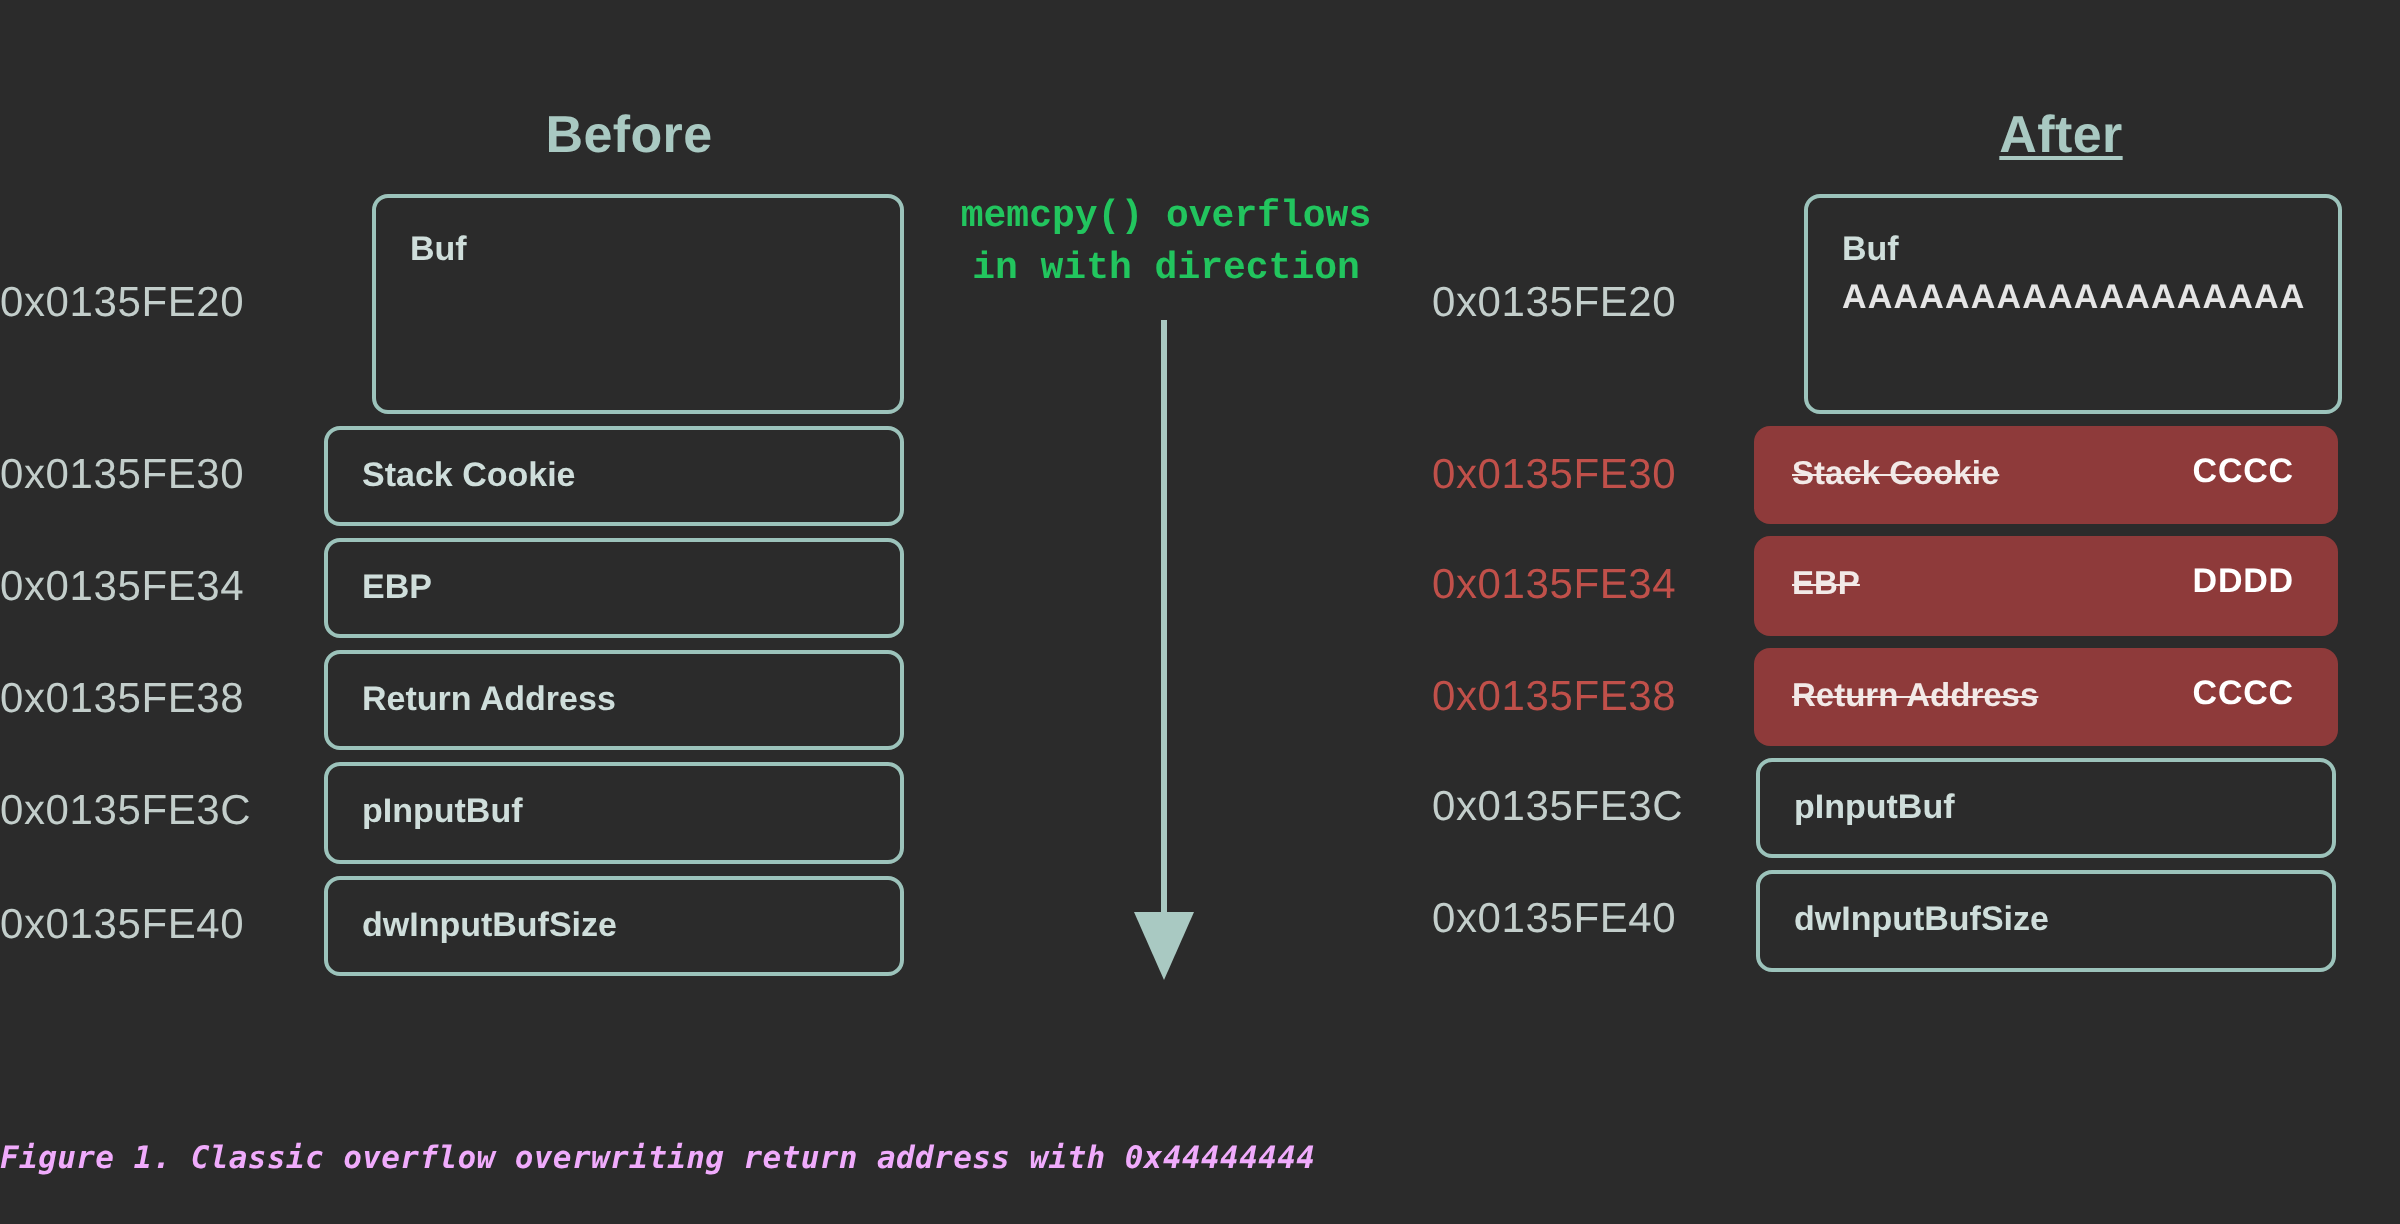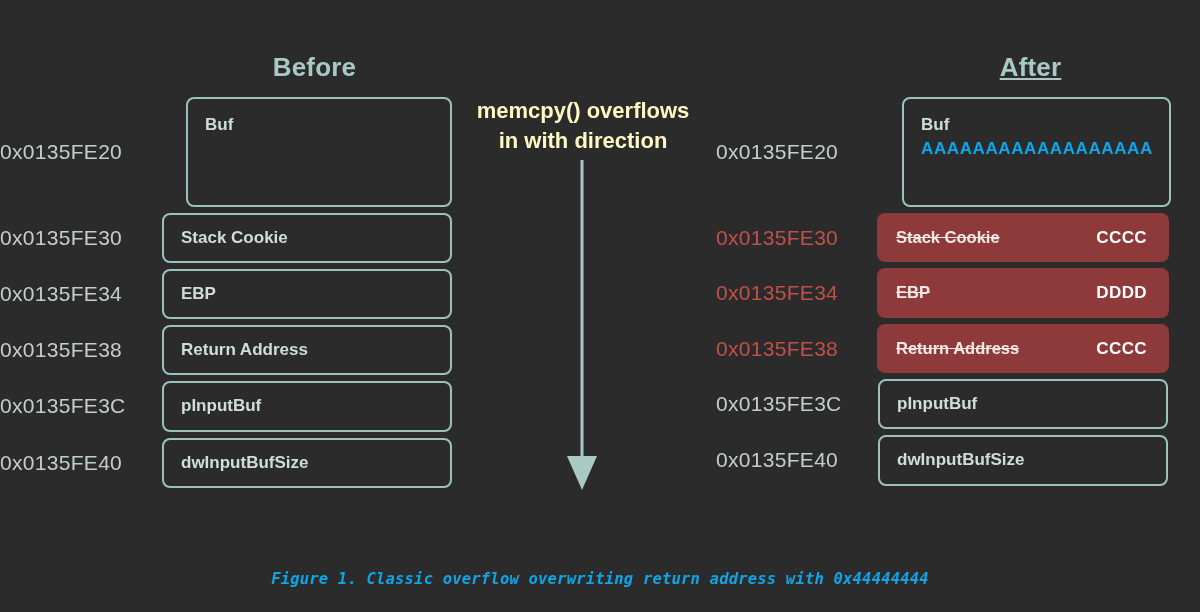--- a/index.html
+++ b/index.html
@@ -59,21 +59,21 @@
 
   .cell {
     flex: 1 1 auto;
     position: relative;
     border: 2px solid #9cc3bb;
     border-radius: 8px;
     background: #2b2b2b;
     padding: 11px 16px 11px 17px;
     min-height: 49px;
     display: flex;
-    align-items: center;
+    align-items: flex-start;
     justify-content: space-between;
   }
   .cell.cell-buf {
     min-height: 110px;
     align-items: flex-start;
     padding-top: 14px;
     margin-left: 24px;
   }
   .cell.cell-overwritten {
     border-color: transparent;
@@ -101,59 +101,60 @@
     font-size: 17px;
     font-weight: 700;
     color: #ffffff;
     white-space: nowrap;
     letter-spacing: 0.4px;
     padding-right: 4px;
   }
   .buf-fill {
     font-size: 17px;
     font-weight: 700;
-    color: #0ea5e9;
+    color: #e5e5e5;
     letter-spacing: 0.6px;
     white-space: nowrap;
     line-height: 1.42;
   }
   .buf-stack { display: flex; flex-direction: column; }
 
   
   #overflow-note {
     position: absolute;
     left: 463px;
     top: 96px;
     width: 240px;
     text-align: center;
-    font-size: 22px;
-    font-weight: 700;
-    color: #fef9c3;
+    font-size: 19px;
+    font-weight: 700;
+    color: #22c55e;
     line-height: 1.36;
+    font-family: Liberation Mono, monospace;
   }
   #overflow-arrow {
     position: absolute;
     left: 542px;
     top: 160px;
     width: 80px;
     height: 330px;
   }
 
   
   #caption {
     position: absolute;
     left: 0;
     right: 0;
     top: 570px;
-    text-align: center;
+    text-align: left;
     font-family: "DejaVu Sans Mono", "Liberation Mono", monospace;
     font-style: italic;
     font-weight: 700;
     font-size: 15.5px;
-    color: #0ea5e9;
+    color: #f0abfc;
     letter-spacing: 0.2px;
   }
 </style>
 </head>
 <body>
 
 <div id="figure">
 
   <div id="heading-before" class="col-heading">Before</div>
 

